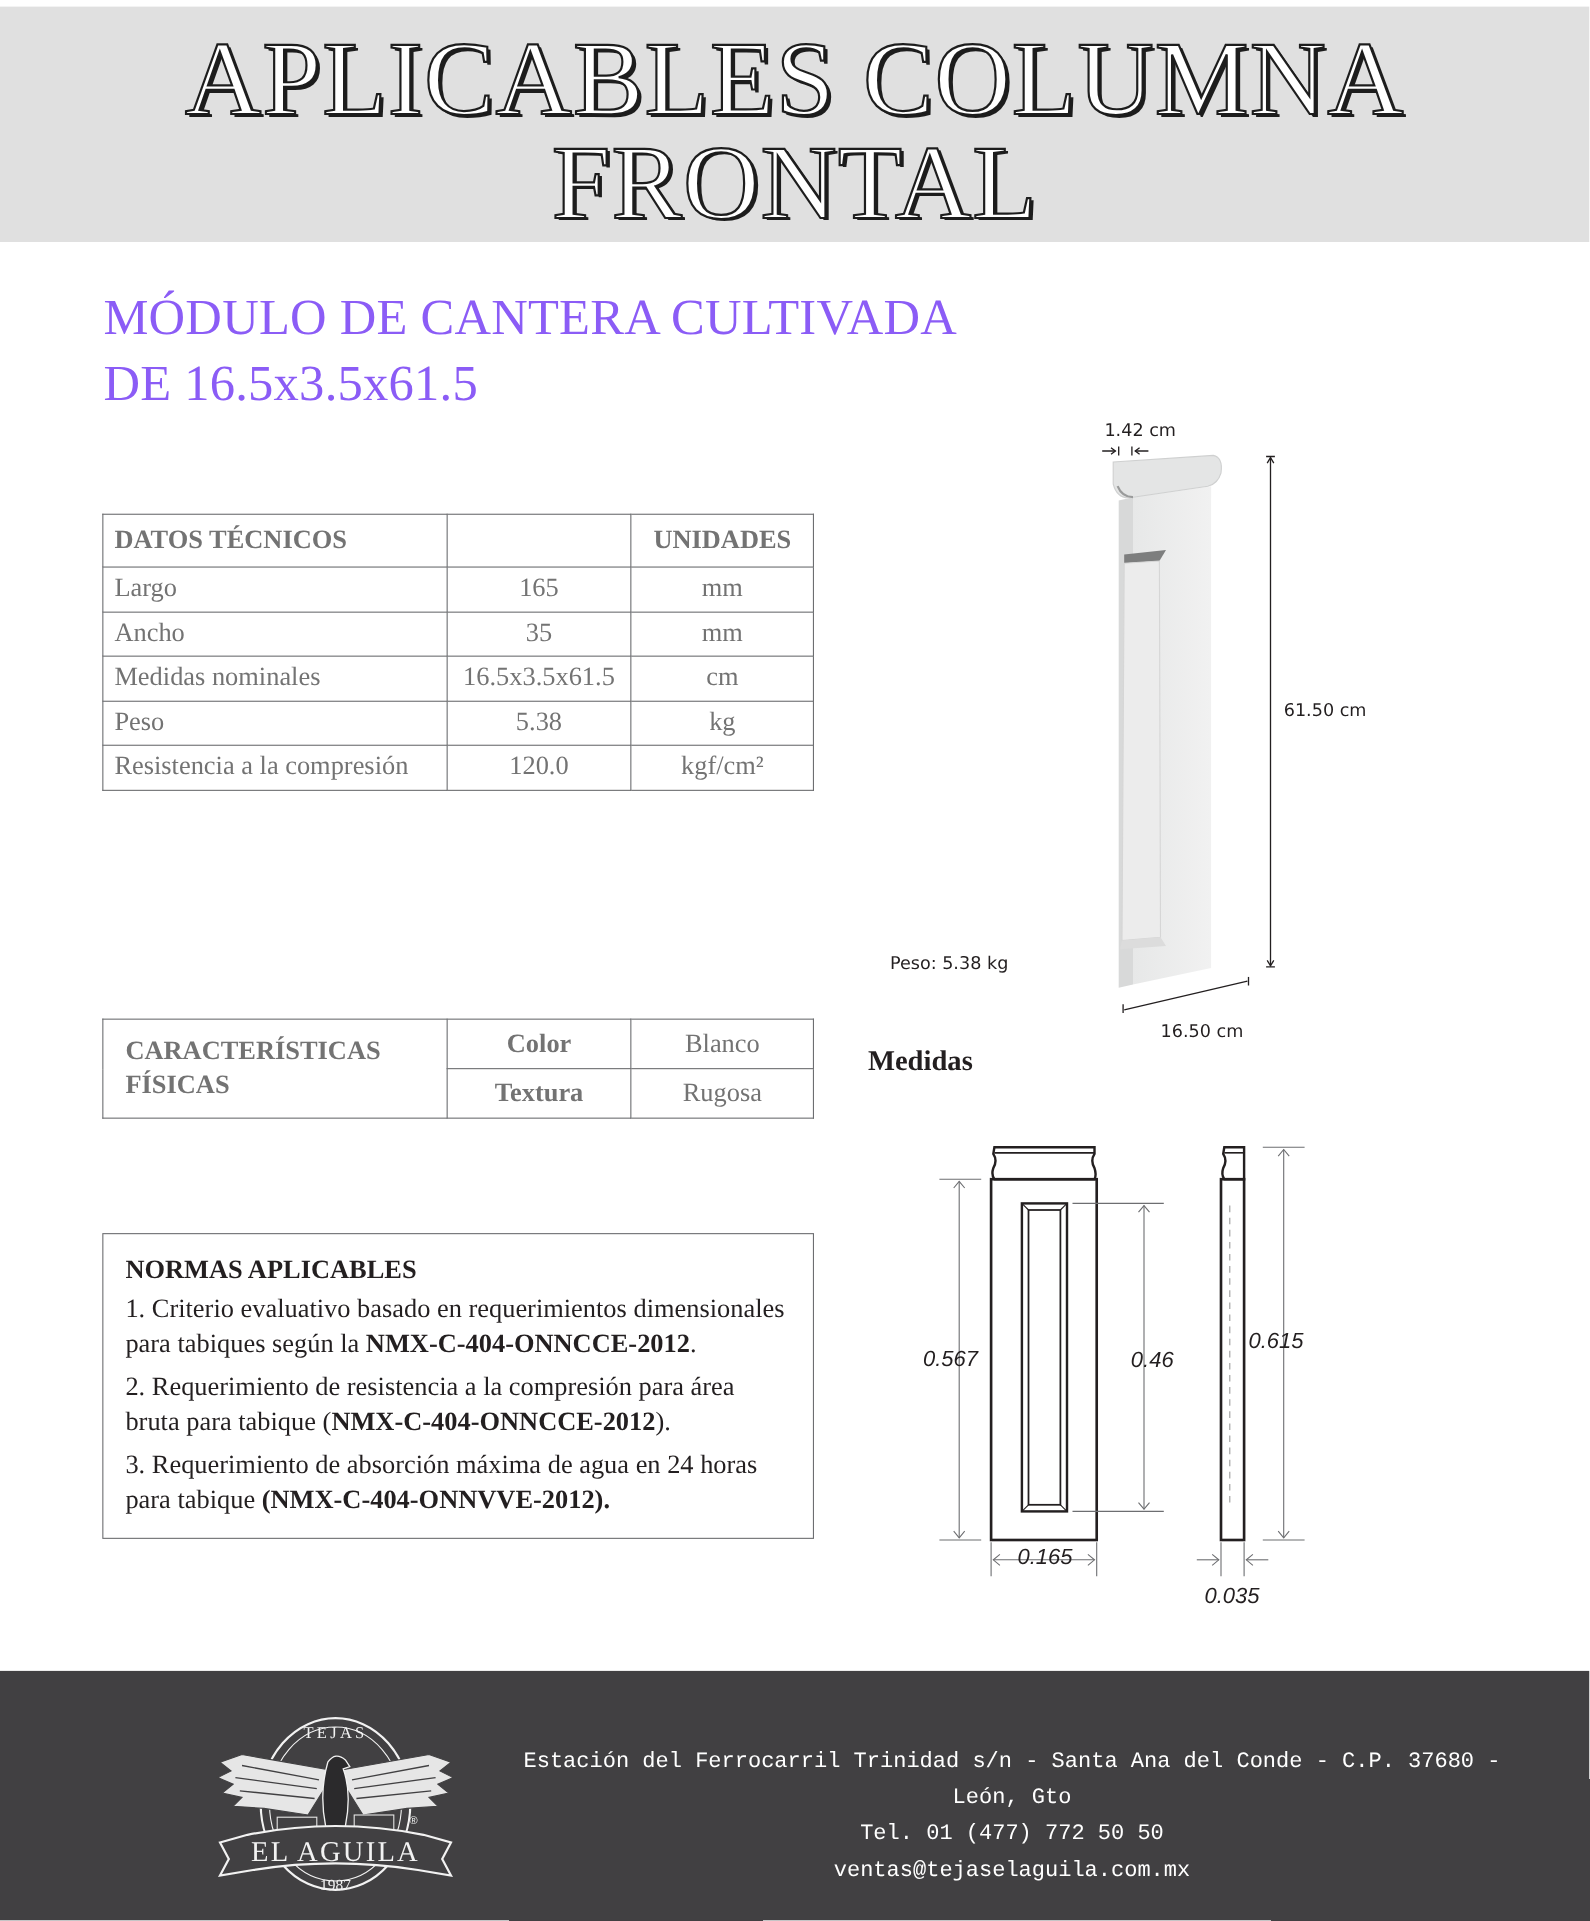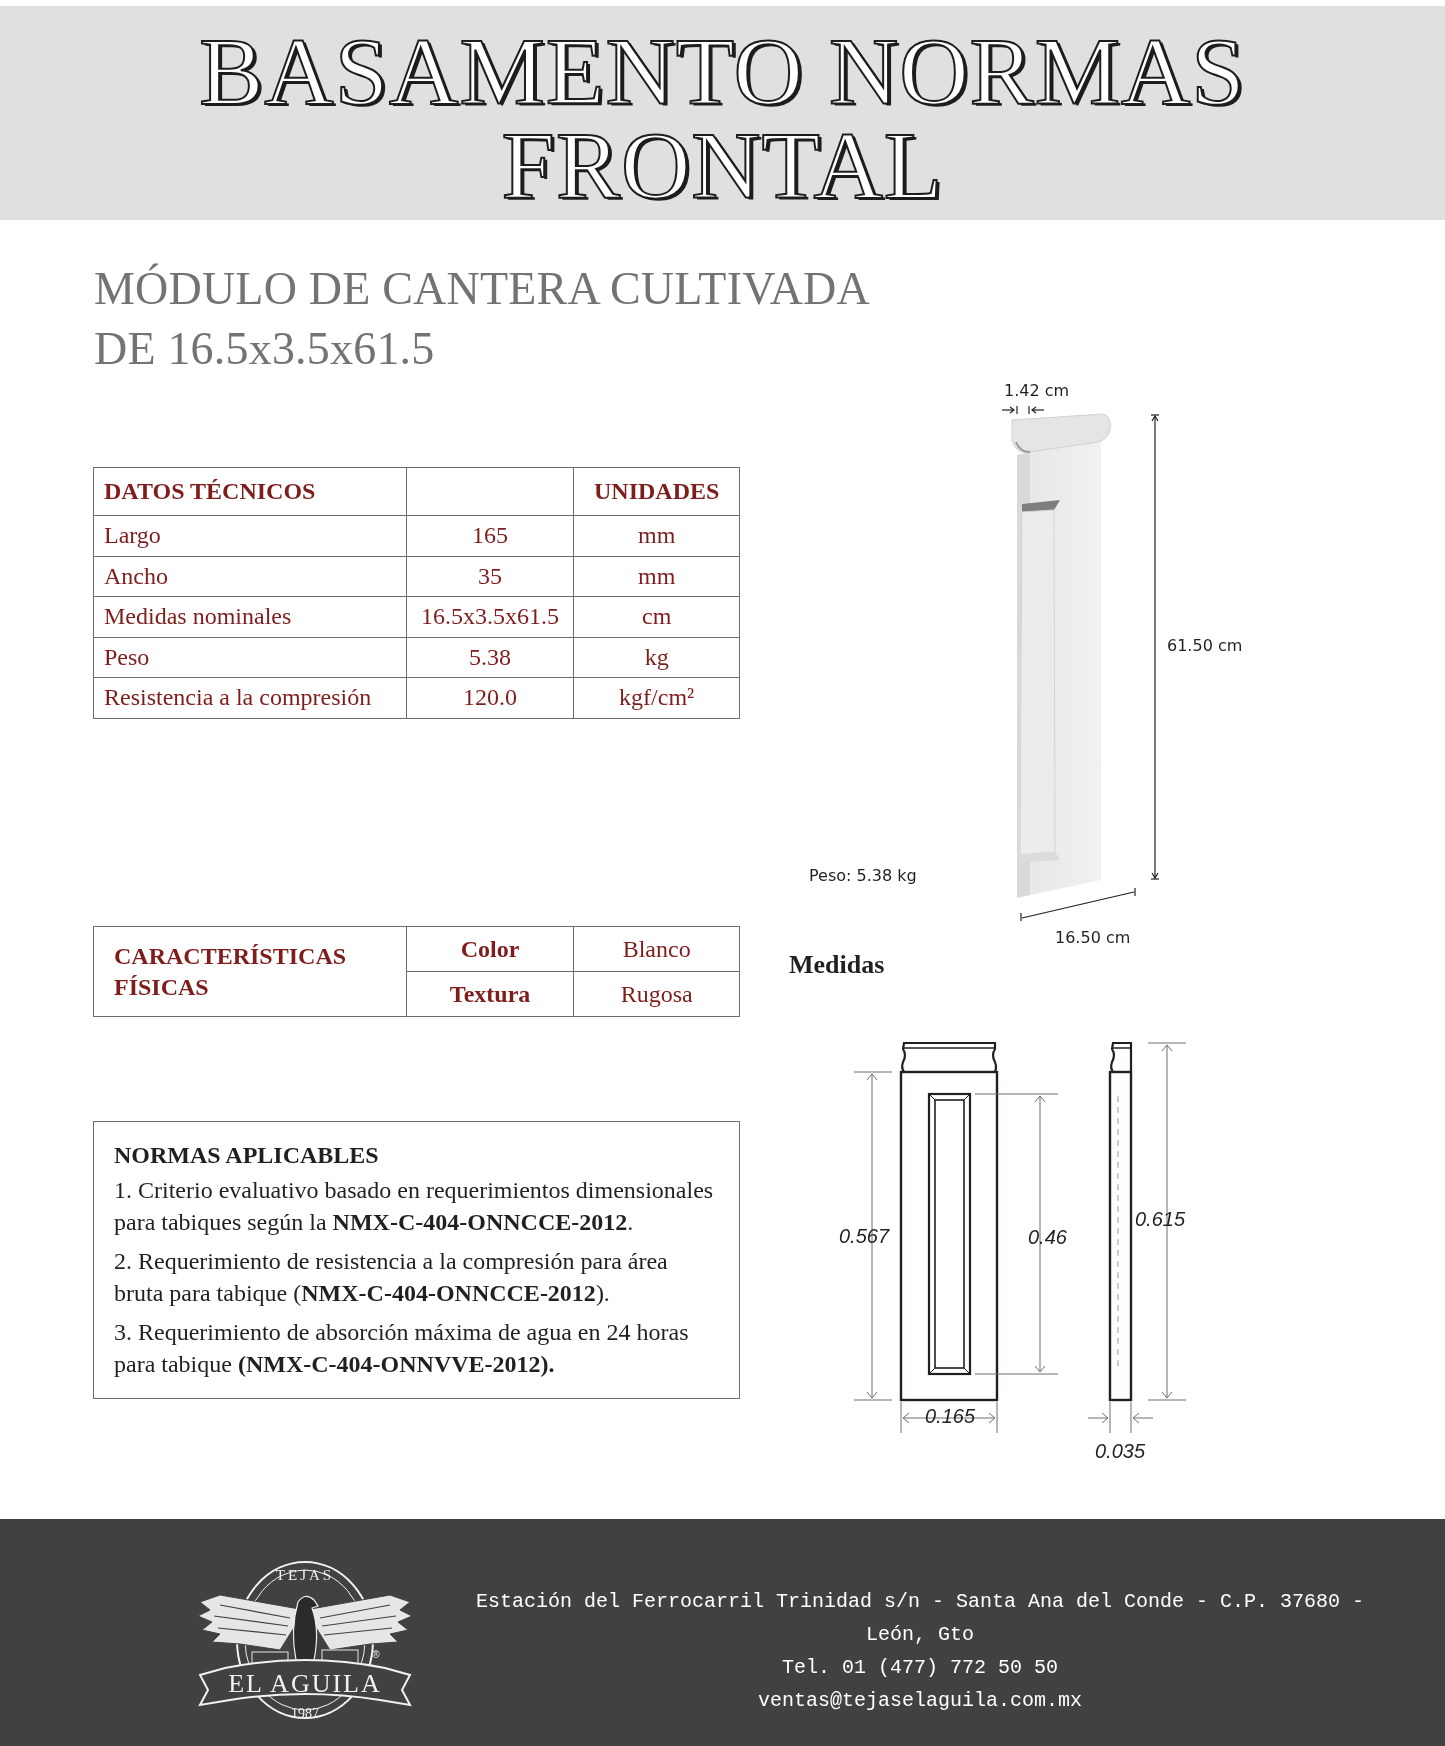--- a/index.html
+++ b/index.html
@@ -15,27 +15,27 @@
     font-family: "Liberation Serif", serif; font-size: 96px; line-height: 1;
     letter-spacing: 1px; color: #ffffff;
     -webkit-text-stroke: 2px #1d1d1d;
     text-shadow: 3px 2px 0 #1d1d1d;
     transform: scaleY(1.0);
   }
   .title.l1 { top: 24px; }
   .title.l2 { top: 118px; }
 
   .subtitle {
-    position: absolute; left: 94px; font-size: 46px; line-height: 1; color: #737373;
+    position: absolute; left: 94px; font-size: 46px; line-height: 1; color: #8b5cf6;
     letter-spacing: 0.2px;
   }
   .subtitle.l1 { top: 266px; }
   .subtitle.l2 { top: 326px; }
 
-  table.grid { position: absolute; border-collapse: collapse; font-size: 24px; color: #7f1d1d; }
+  table.grid { position: absolute; border-collapse: collapse; font-size: 24px; color: #737373; }
   table.grid td { border: 1.5px solid #6d6e71; height: 40.5px; padding: 0 10px; white-space: nowrap; }
   #tech-table { left: 93px; top: 467px; width: 647px; }
   #tech-table td.c1 { width: 313px; text-align: left; }
   #tech-table td.c2 { width: 168px; text-align: center; }
   #tech-table td.c3 { width: 166px; text-align: center; }
   #tech-table tr.head td { height: 48px; font-weight: bold; font-size: 24px; }
 
   #char-table { left: 93px; top: 926px; width: 647px; }
   #char-table td { height: 45px; }
   #char-table td.c1 { width: 313px; font-weight: bold; font-size: 24px; line-height: 31px; padding-left: 20px; vertical-align: middle; }
@@ -65,21 +65,21 @@
   .footer-lines {
     position: absolute; left: 470px; top: 1585px; width: 900px; text-align: center;
     font-family: Liberation Mono, monospace; font-size: 20px; line-height: 33px; color: #ffffff; font-weight: 300;
   }
   .logo { position: absolute; left: 180px; top: 1540px; width: 250px; height: 190px; }
 </style>
 </head>
 <body>
 
 <div class="header-band"></div>
-<div class="title l1">BASAMENTO NORMAS</div>
+<div class="title l1">APLICABLES COLUMNA</div>
 <div class="title l2">FRONTAL</div>
 
 <div class="subtitle l1">MÓDULO DE CANTERA CULTIVADA</div>
 <div class="subtitle l2">DE 16.5x3.5x61.5</div>
 
 <table class="grid" id="tech-table">
   <tbody>
       <tr class="head">
     <td class="c1">DATOS TÉCNICOS</td>
     <td class="c2"></td>

